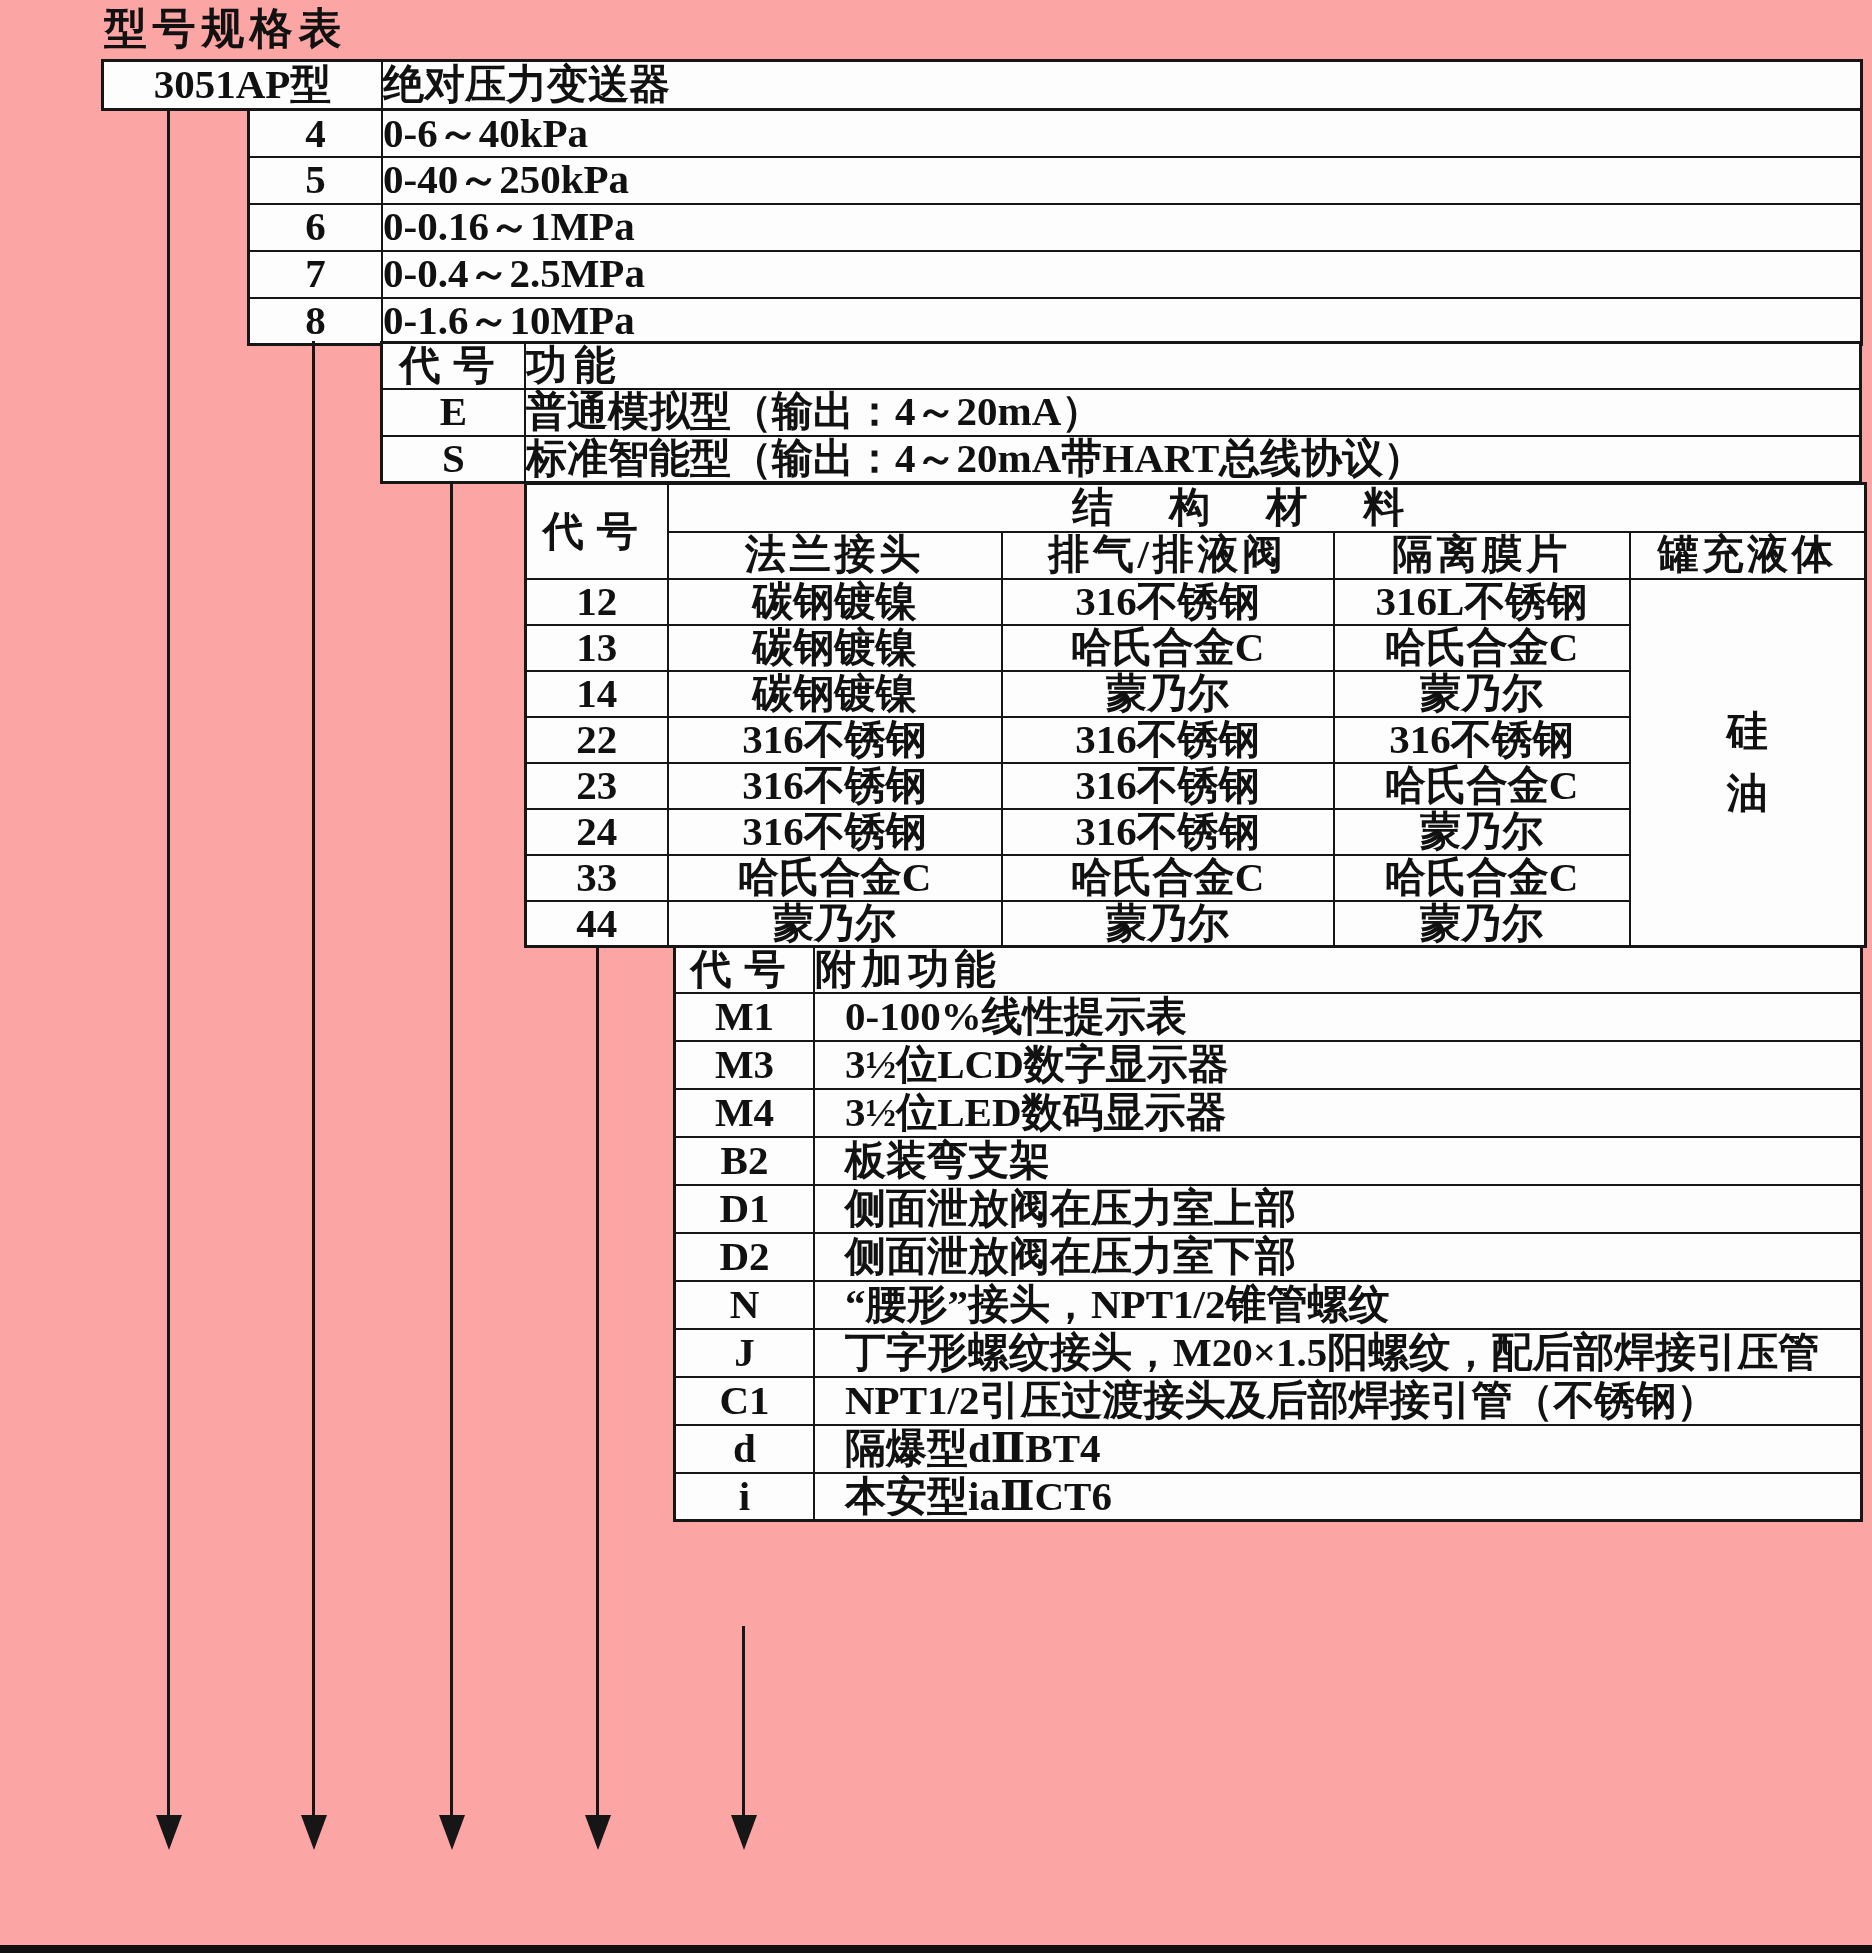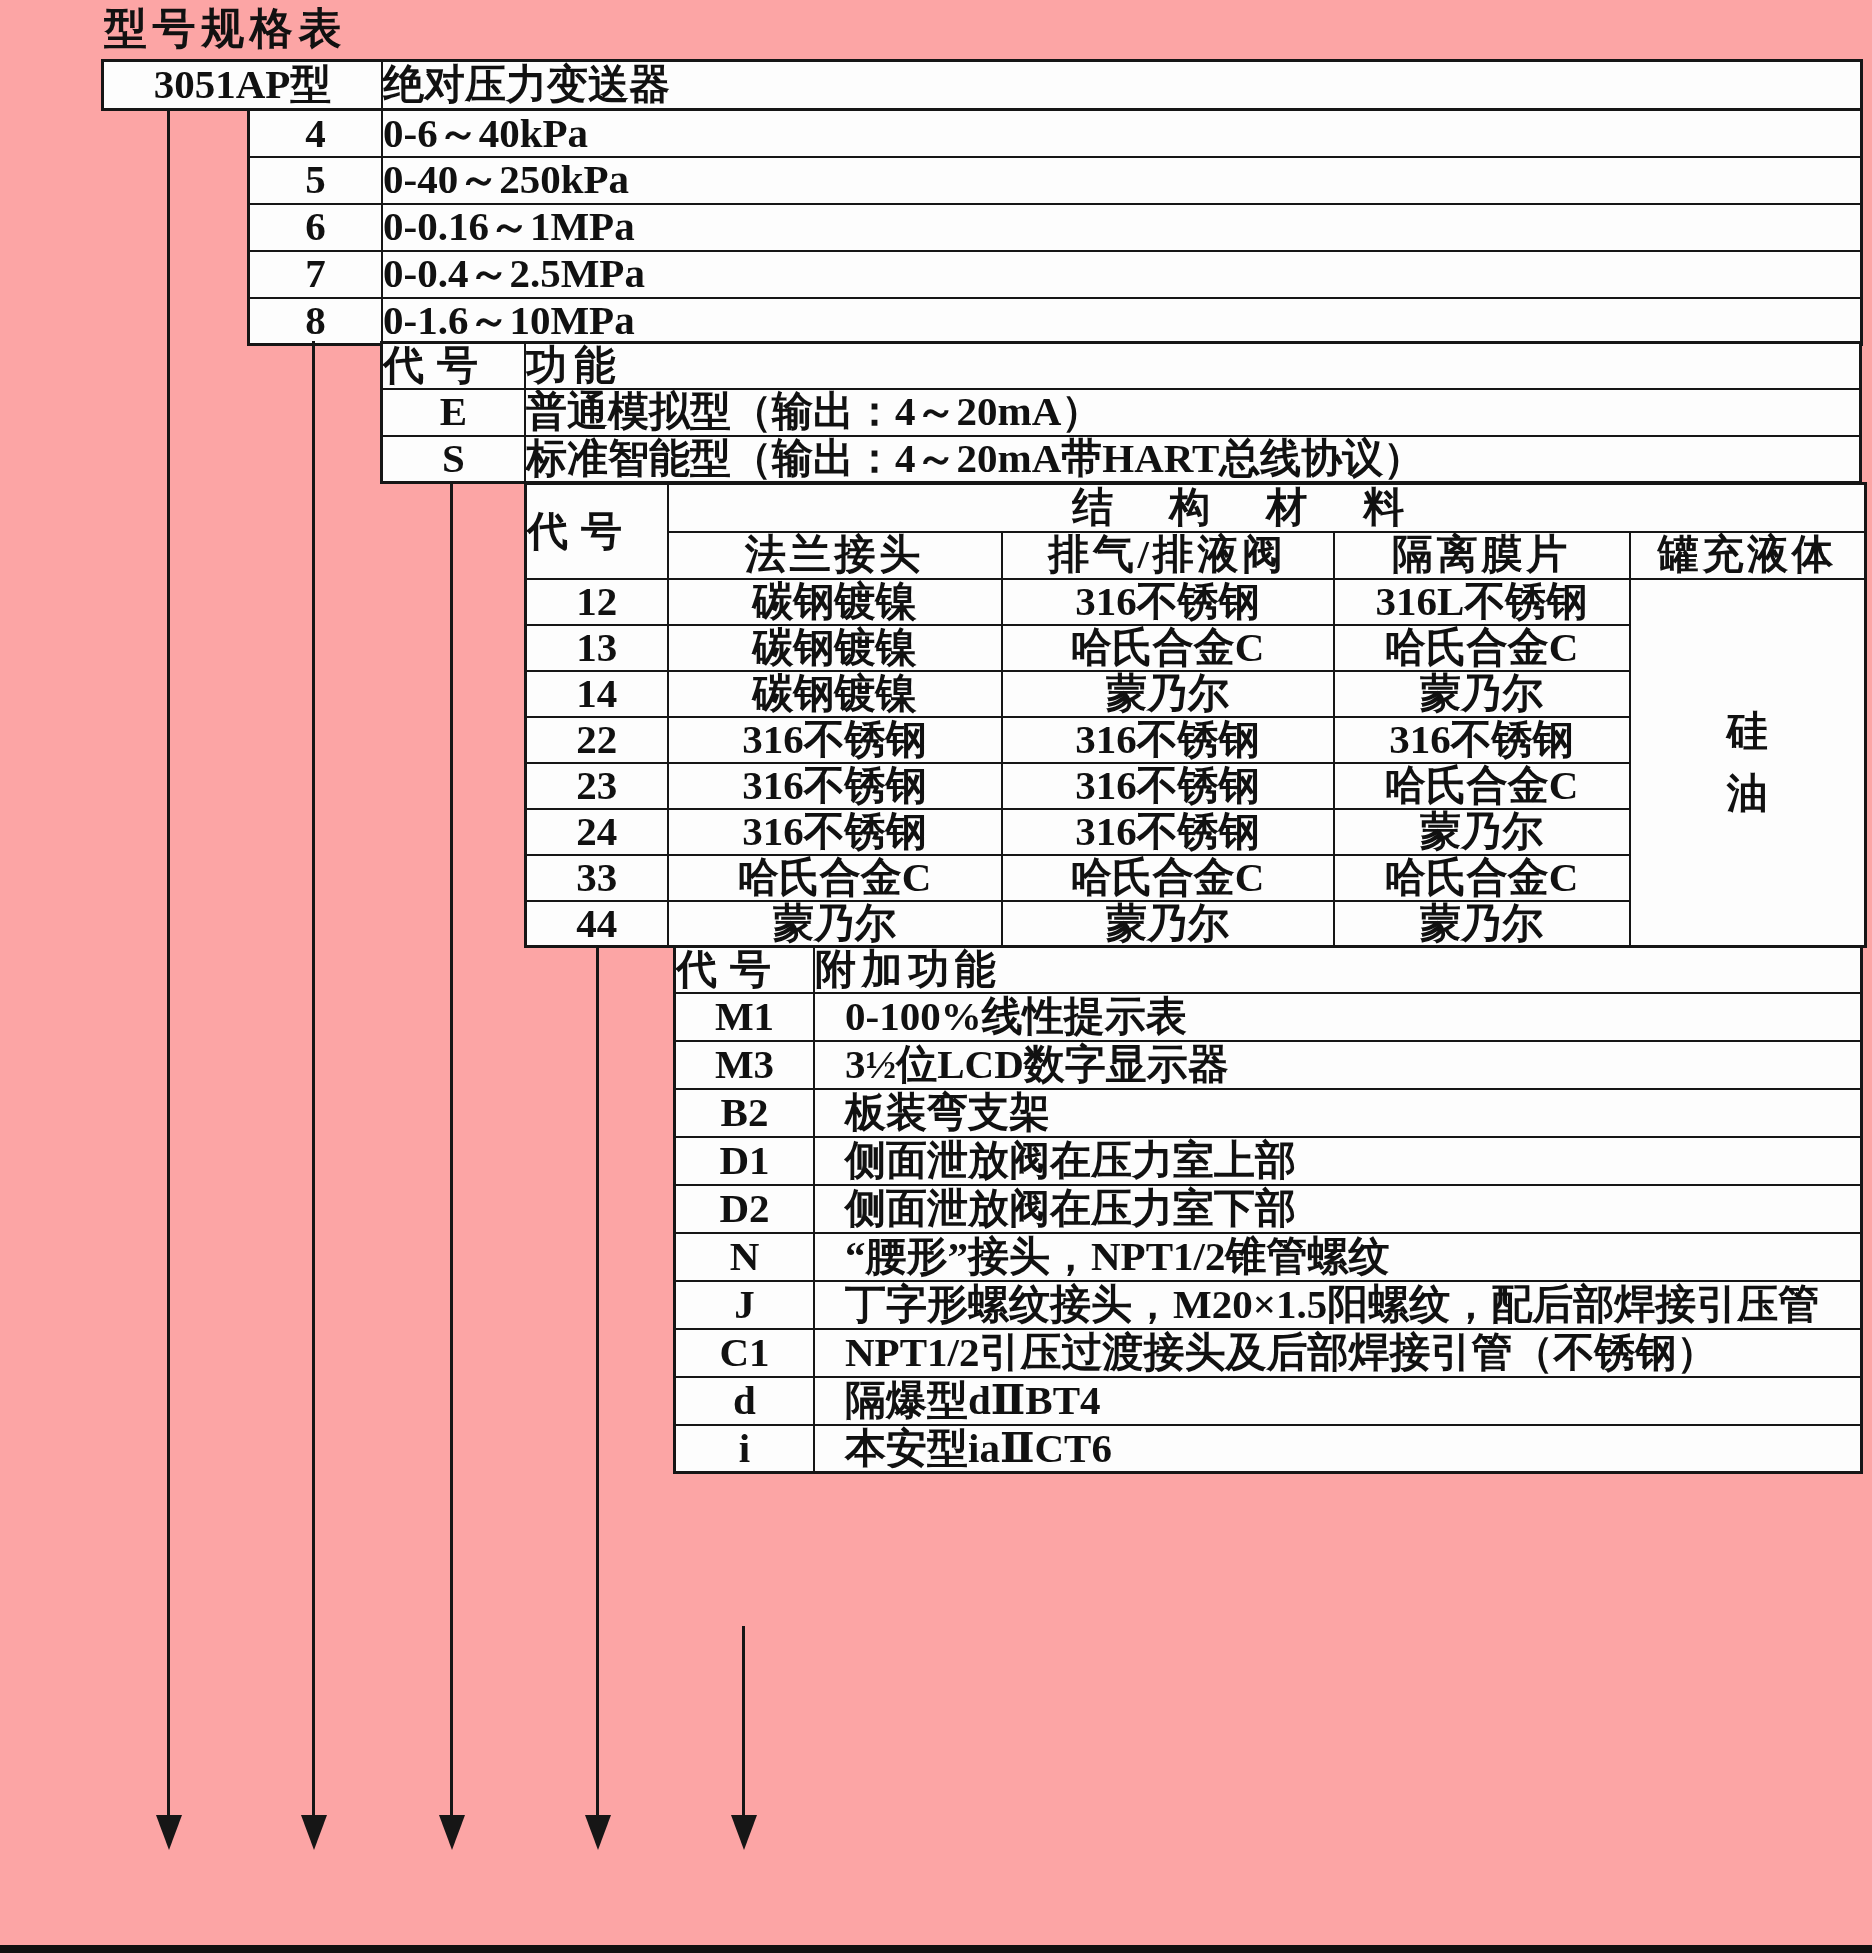--- a/index.html
+++ b/index.html
@@ -5,21 +5,21 @@
   html,body{margin:0;padding:0;background:#ffffff;}
   .page{position:relative;width:1873px;height:1953px;background:#fca5a5;overflow:hidden;
         font-family:"Liberation Serif","DejaVu Serif",serif;color:#111;}
   .title{position:absolute;left:104px;top:0px;font-size:43px;font-weight:bold;letter-spacing:5.6px;}
   table.t{position:absolute;border-collapse:collapse;table-layout:fixed;background:#fdfdfd;
           border:3.7px solid #161616;}
   table.t td{border:2.8px solid #161616;font-size:41px;font-weight:bold;line-height:1.05;
              vertical-align:middle;padding:0;overflow:hidden;white-space:nowrap;}
   td.code{text-align:center;}
   td.desc{text-align:left;padding-left:35px;}
-  td.hdr-code{letter-spacing:13px;}
+  td.hdr-code{text-align:center;letter-spacing:13px;}
   td.hdr-fn{text-align:left;padding-left:116px;letter-spacing:7.5px;}
   td.hdr-addfn{text-align:left;padding-left:390px;letter-spacing:5.6px;}
   td.hdr-group{text-align:center;letter-spacing:56px;}
   td.hdr-mat{text-align:center;letter-spacing:3.7px;}
   td.mat{text-align:center;}
   td.fill{text-align:center;vertical-align:middle;font-size:43px;}
   .fill-char{display:block;line-height:1;margin:20.5px 0;}
   .vline{position:absolute;width:2.8px;background:#161616;}
   .arrowhead{position:absolute;width:0;height:0;border-left:13px solid transparent;
              border-right:13px solid transparent;border-top:35px solid #161616;
@@ -171,20 +171,24 @@
     </tr>
     <tr style="height:48px;">
       <td class="code">M1</td>
       <td class="desc" style="padding-left:30px;">0-100%线性提示表</td>
     </tr>
     <tr style="height:48px;">
       <td class="code">M3</td>
       <td class="desc" style="padding-left:30px;">3½位LCD数字显示器</td>
     </tr>
     <tr style="height:48px;">
+      <td class="code">M4</td>
+      <td class="desc" style="padding-left:30px;">3½位LED数码显示器</td>
+    </tr>
+    <tr style="height:48px;">
       <td class="code">B2</td>
       <td class="desc" style="padding-left:30px;">板装弯支架</td>
     </tr>
     <tr style="height:48px;">
       <td class="code">D1</td>
       <td class="desc" style="padding-left:30px;">侧面泄放阀在压力室上部</td>
     </tr>
     <tr style="height:48px;">
       <td class="code">D2</td>
       <td class="desc" style="padding-left:30px;">侧面泄放阀在压力室下部</td>

